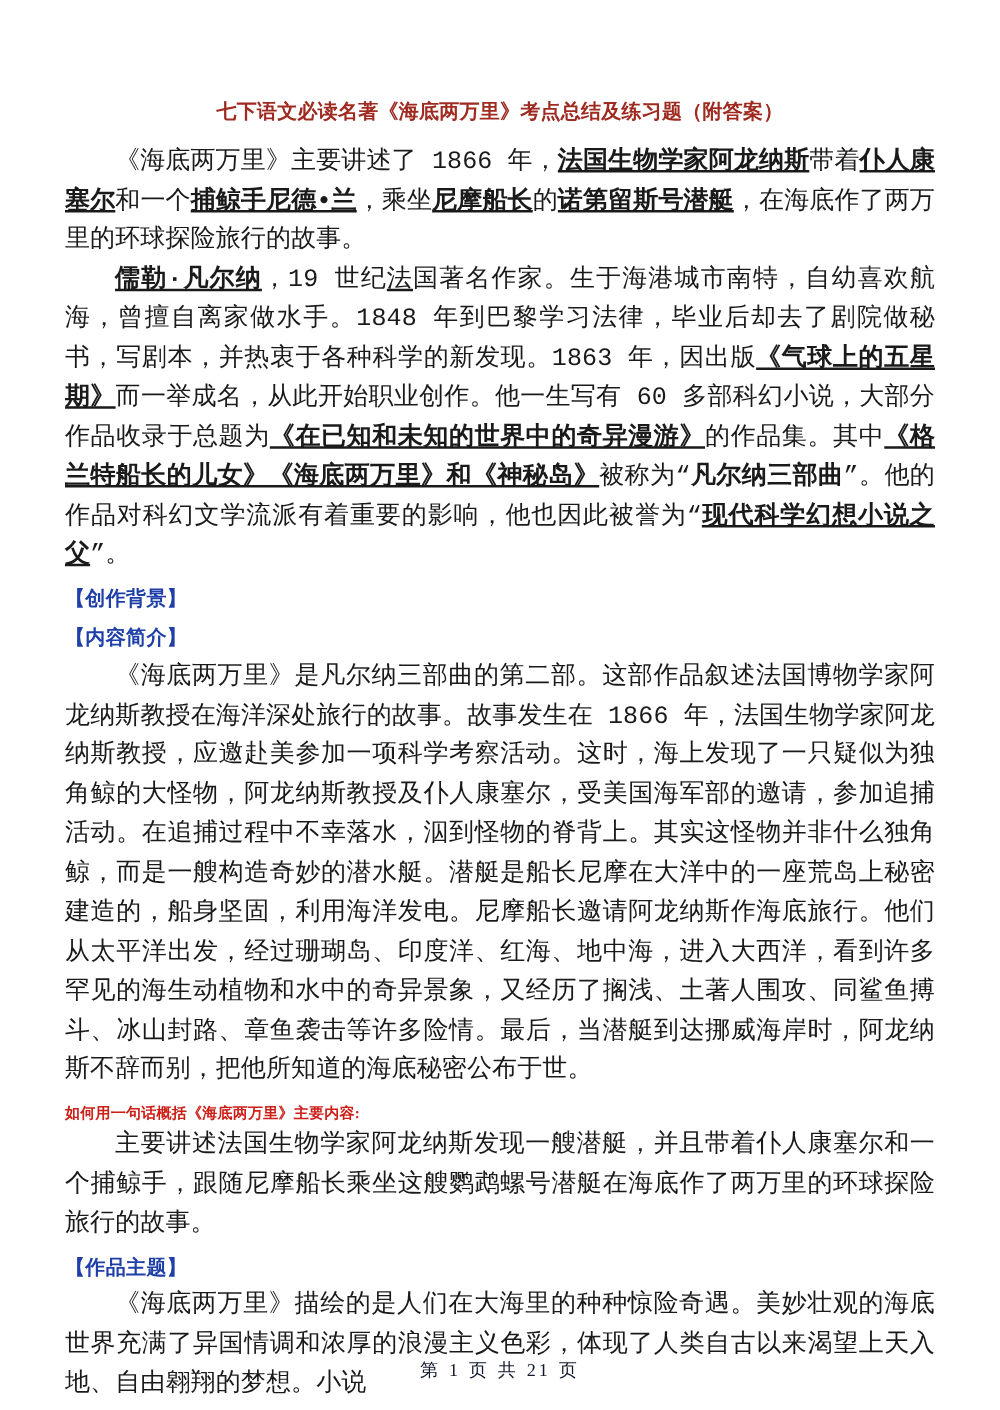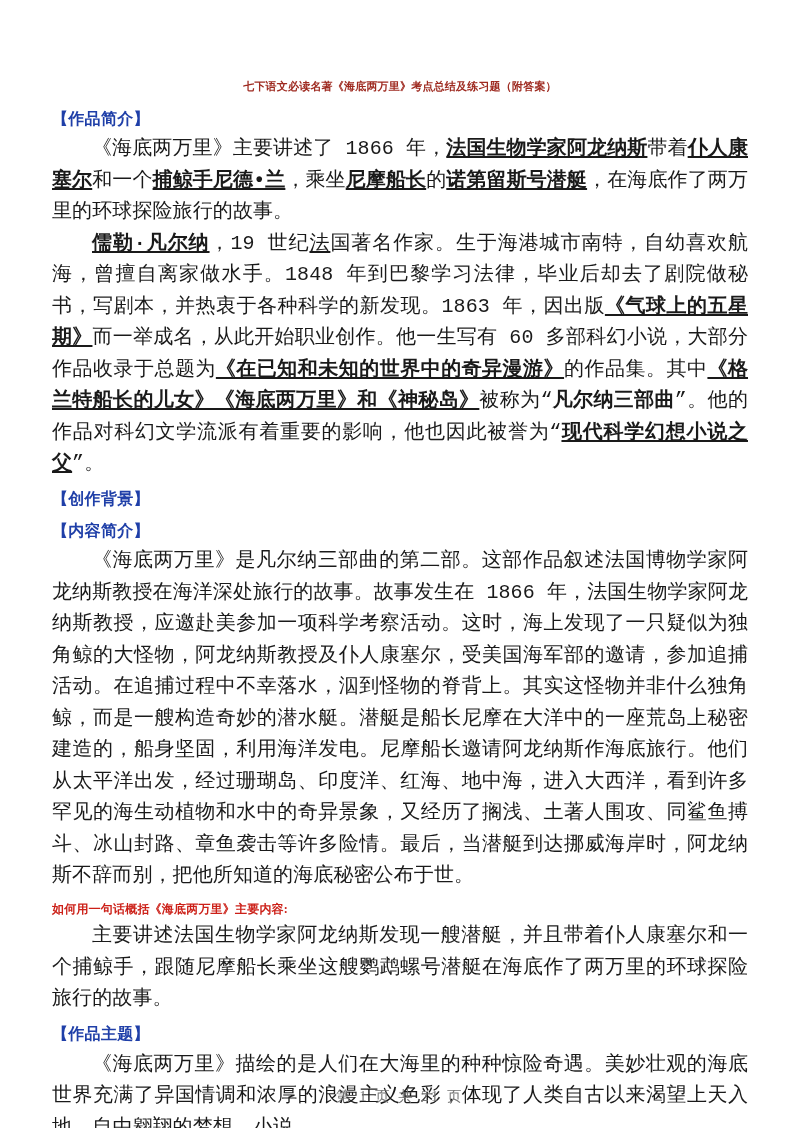--- a/index.html
+++ b/index.html
@@ -20,21 +20,21 @@
     left: 0; top: 0;
     width: 800px;
     height: 1128px;
     box-sizing: border-box;
     padding: 78px 52px 0 52px;
   }
   .doc-title {
     text-align: center;
     color: #9e2a20;
     font-weight: bold;
-    font-size: 11px;
+    font-size: 16px;
     letter-spacing: 0.2px;
     line-height: 1.5;
     margin: 0 0 12px 0;
   }
   .sec-head {
     color: #1f3fa8;
     font-weight: bold;
     font-size: 16px;
     line-height: 1.55;
     margin: 7px 0 2px 0;
@@ -71,33 +71,32 @@
   }
   .b {
     font-weight: bold;
   }
   .footer {
     position: absolute;
     left: 0;
     bottom: 22px;
     width: 800px;
     text-align: center;
-    color: #737373;
+    color: #0f172a;
     font-size: 14.5px;
     letter-spacing: 2.5px;
   }
 </style>
 </head>
 <body>
 
 <div class="page">
 
   <div class="doc-title">七下语文必读名著《海底两万里》考点总结及练习题（附答案）</div>
 
-  <div class="sec-head">【作品简介】</div>
   <p class="body-text indent"><span>《海底两万里》主要讲述了 1866 年，</span><span class="bu">法国生物学家阿龙纳斯</span><span>带着</span><span class="bu">仆人康塞尔</span><span>和一个</span><span class="bu">捕鲸手尼德•兰</span><span>，乘坐</span><span class="bu">尼摩船长</span><span>的</span><span class="bu">诺第留斯号潜艇</span><span>，在海底作了两万里的环球探险旅行的故事。</span></p>
 
   <p class="body-text indent"><span class="bu">儒勒·凡尔纳</span><span>，19 世纪</span><span class="u">法</span><span>国著名作家。生于海港城市南特，自幼喜欢航海，曾擅自离家做水手。1848 年到巴黎学习法律，毕业后却去了剧院做秘书，写剧本，并热衷于各种科学的新发现。1863 年，因出版</span><span class="bu">《气球上的五星期》</span><span>而一举成名，从此开始职业创作。他一生写有 60 多部科幻小说，大部分作品收录于总题为</span><span class="bu">《在已知和未知的世界中的奇异漫游》</span><span>的作品集。其中</span><span class="bu">《格兰特船长的儿女》《海底两万里》和《神秘岛》</span><span>被称为“</span><span class="b">凡尔纳三部曲</span><span>”。他的作品对科幻文学流派有着重要的影响，他也因此被誉为“</span><span class="bu">现代科学幻想小说之父</span><span>”。</span></p>
 
   <div class="sec-head">【创作背景】</div>
 
   <div class="sec-head">【内容简介】</div>
   <p class="body-text indent">《海底两万里》是凡尔纳三部曲的第二部。这部作品叙述法国博物学家阿龙纳斯教授在海洋深处旅行的故事。故事发生在 1866 年，法国生物学家阿龙纳斯教授，应邀赴美参加一项科学考察活动。这时，海上发现了一只疑似为独角鲸的大怪物，阿龙纳斯教授及仆人康塞尔，受美国海军部的邀请，参加追捕活动。在追捕过程中不幸落水，泅到怪物的脊背上。其实这怪物并非什么独角鲸，而是一艘构造奇妙的潜水艇。潜艇是船长尼摩在大洋中的一座荒岛上秘密建造的，船身坚固，利用海洋发电。尼摩船长邀请阿龙纳斯作海底旅行。他们从太平洋出发，经过珊瑚岛、印度洋、红海、地中海，进入大西洋，看到许多罕见的海生动植物和水中的奇异景象，又经历了搁浅、土著人围攻、同鲨鱼搏斗、冰山封路、章鱼袭击等许多险情。最后，当潜艇到达挪威海岸时，阿龙纳斯不辞而别，把他所知道的海底秘密公布于世。</p>
 
   <div class="red-head">如何用一句话概括《海底两万里》主要内容:</div>

